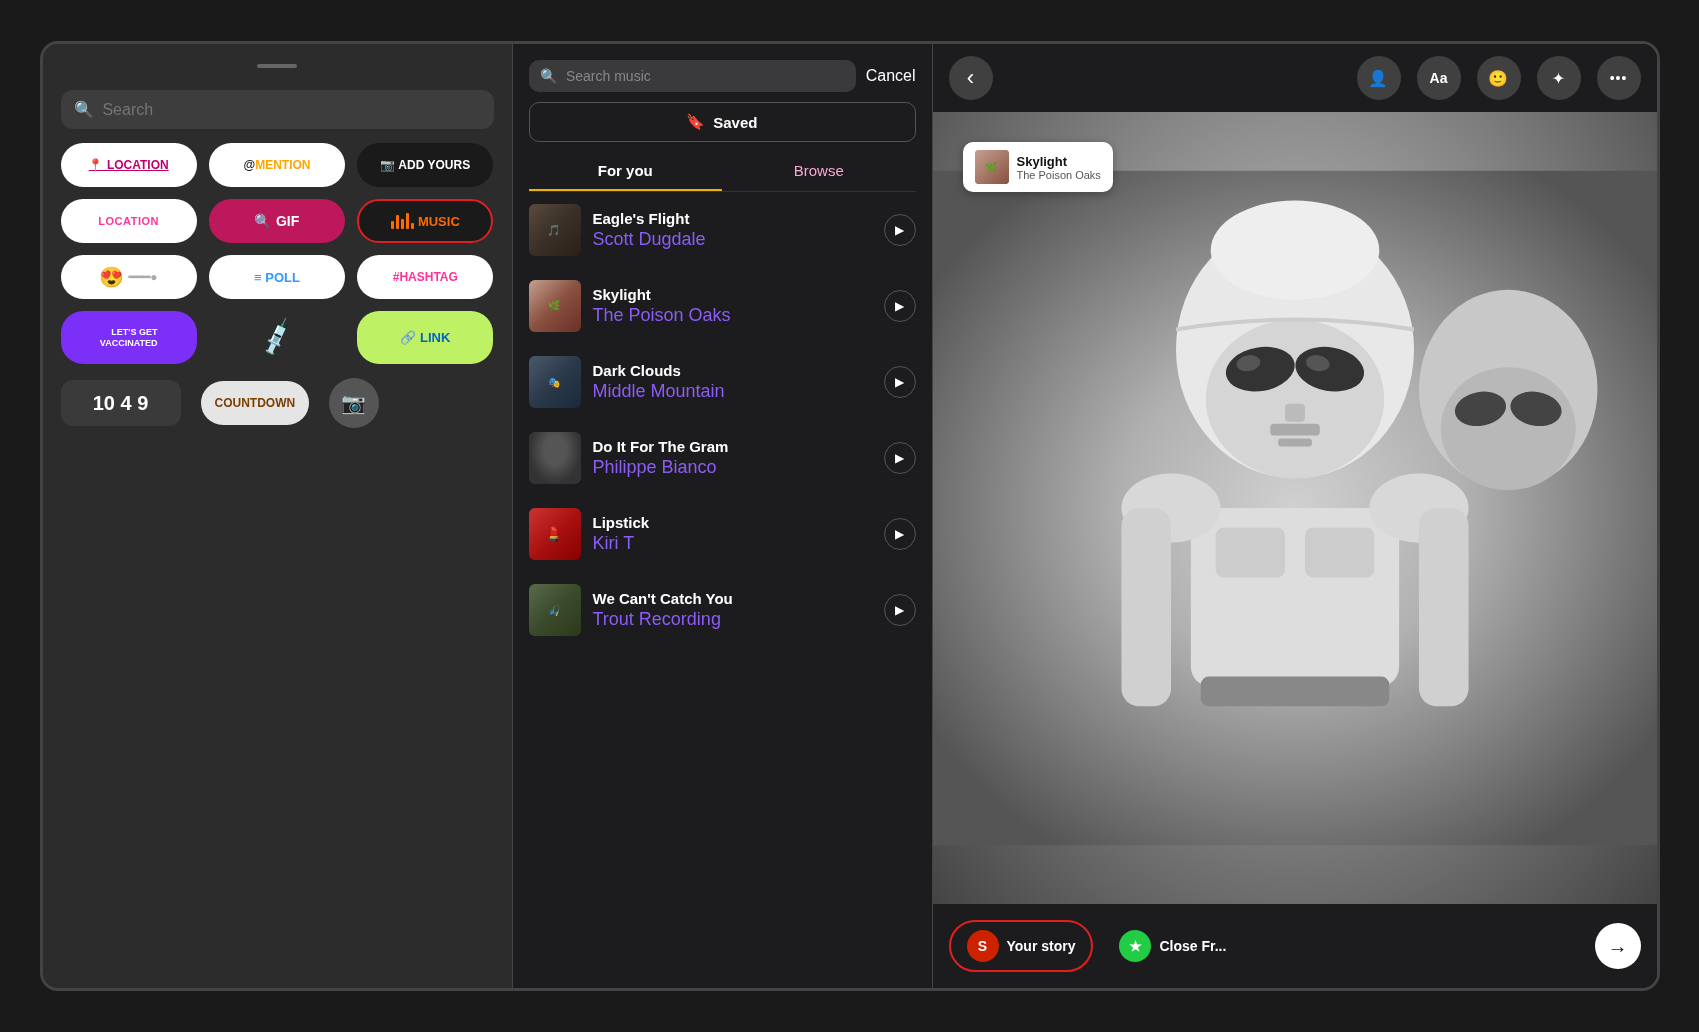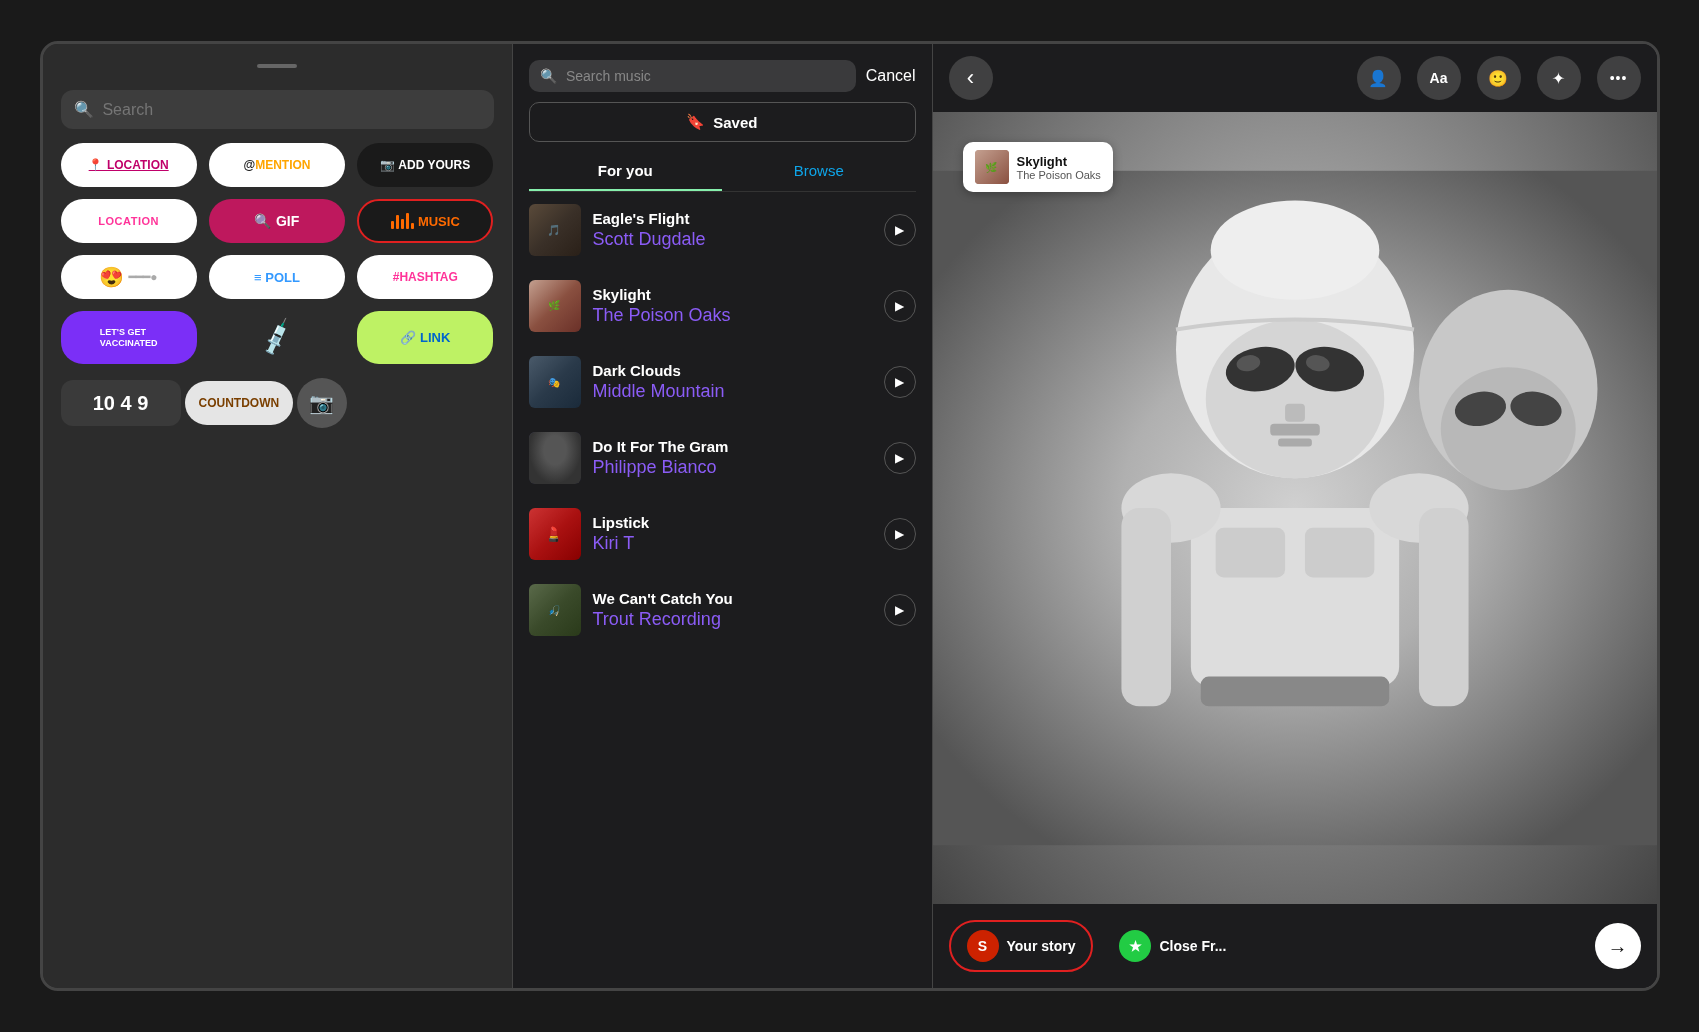--- a/index.html
+++ b/index.html
@@ -129,21 +129,21 @@
       font-size: 10px;
       text-align: center;
     }
     .sticker-link {
       background: #bef264;
       color: #0066cc;
       border-radius: 22px;
     }
     .countdown-row {
       display: flex;
-      gap: 4px;
+      gap: 20px;
       align-items: center;
     }
     .countdown-numbers {
       background: #3a3a3a;
       border-radius: 12px;
       padding: 10px 18px;
       color: white;
       font-size: 22px;
       font-weight: 700;
       min-width: 120px;
@@ -233,24 +233,24 @@
     .music-tab {
       flex: 1;
       text-align: center;
       padding: 10px;
       font-size: 15px;
       cursor: pointer;
     }
     .music-tab.active {
       color: white;
       font-weight: 700;
-      border-bottom: 2px solid #86efac;
+      border-bottom: 2px solid #eab308;
     }
     .music-tab.inactive {
-      color: #0ea5e9;
+      color: #f9a8d4;
     }
     .music-list {
       flex: 1;
       overflow-y: auto;
     }
     .music-item {
       display: flex;
       align-items: center;
       padding: 12px 16px;
       gap: 12px;
@@ -535,21 +535,21 @@
 
       <div class="sticker-item sticker-poll">
         <span style="color:#3399ff; font-weight:800; font-size:13px;">≡ POLL</span>
       </div>
 
       <div class="sticker-item sticker-hashtag">
         <span style="color:#ff3399; font-weight:800; font-size:12px;">#HASHTAG</span>
       </div>
 
       <div class="sticker-item sticker-vaccinated">
-        <span style="color:white; font-weight:700; font-size:9px; text-align:left; line-height:1.2;">LET'S GET<br>VACCINATED</span>
+        <span style="color:white; font-weight:700; font-size:9px; text-align:right; line-height:1.2;">LET'S GET<br>VACCINATED</span>
       </div>
 
       <div class="sticker-item" style="background:transparent;">
         <span style="font-size:28px; transform:rotate(-20deg); display:inline-block;">💉</span>
       </div>
 
       <div class="sticker-item sticker-link">
         <span style="color:#0066cc; font-weight:700; font-size:13px;">🔗 LINK</span>
       </div>
     </div>

